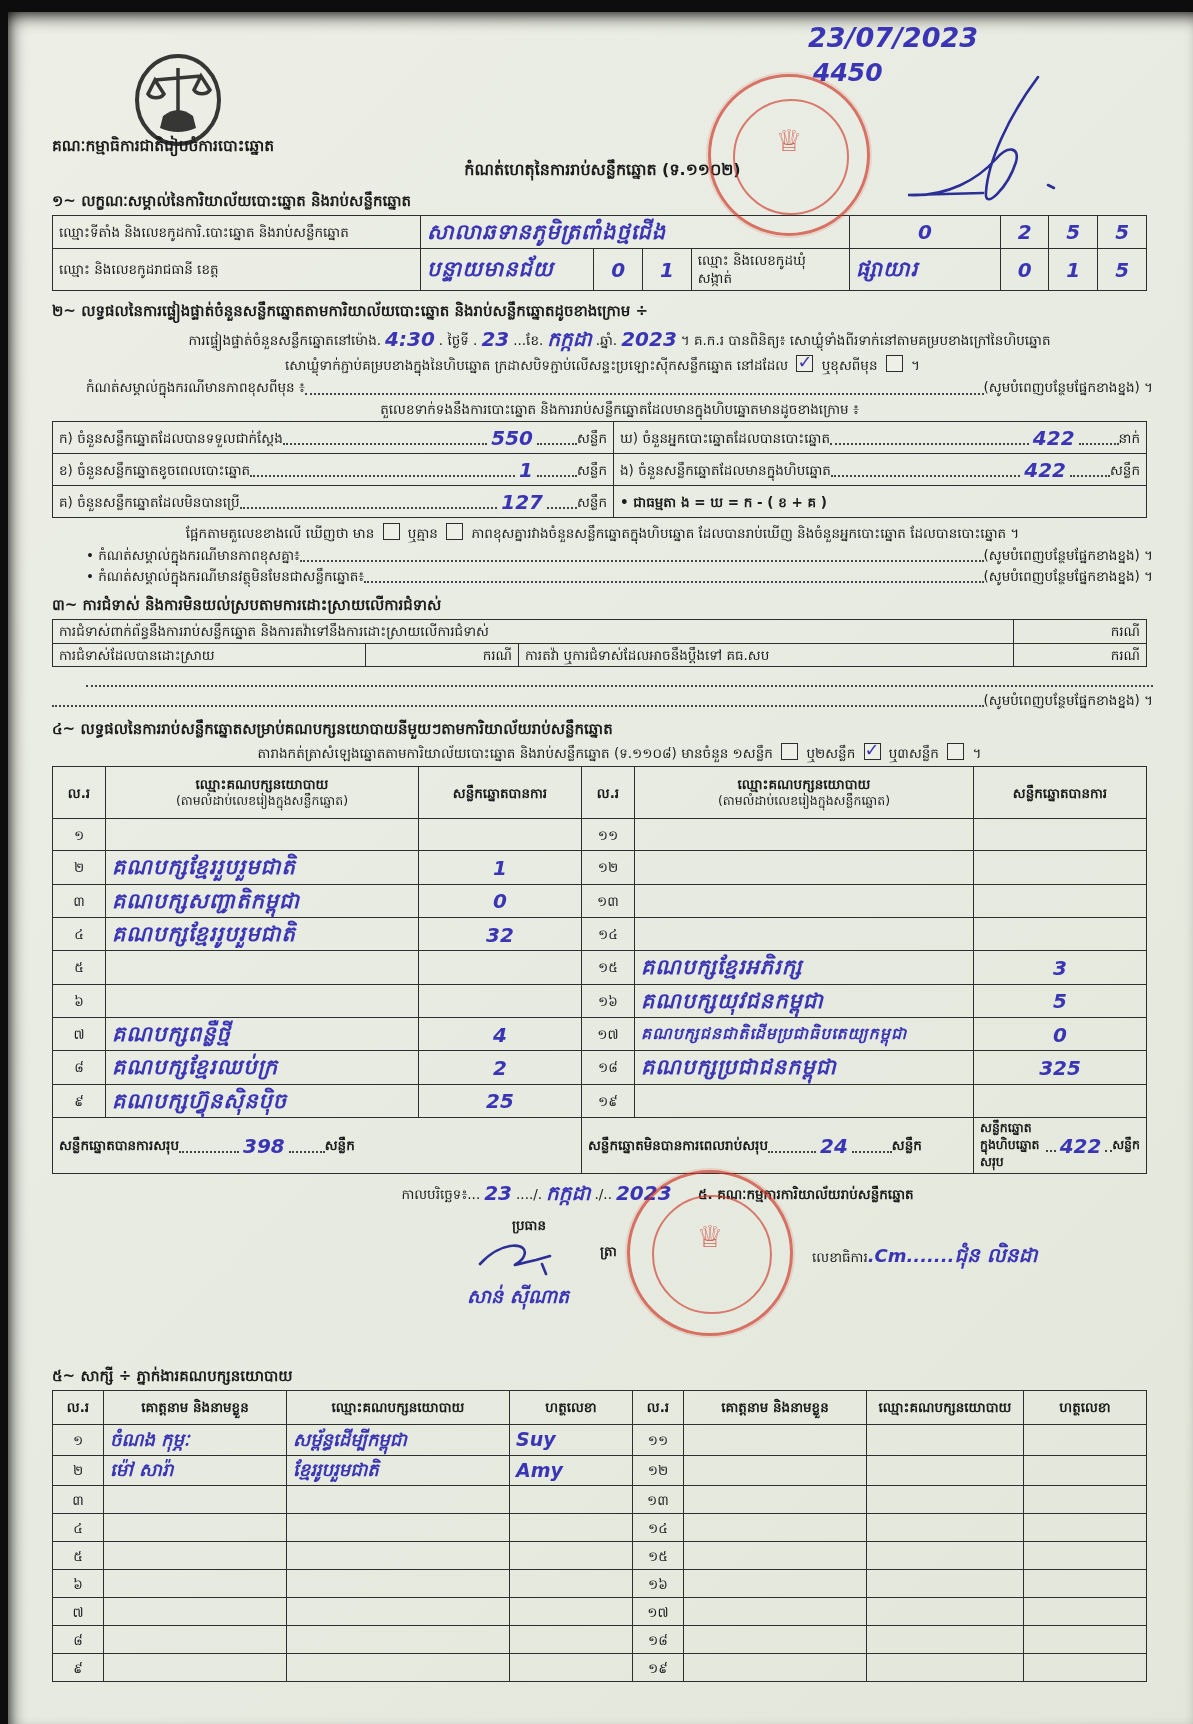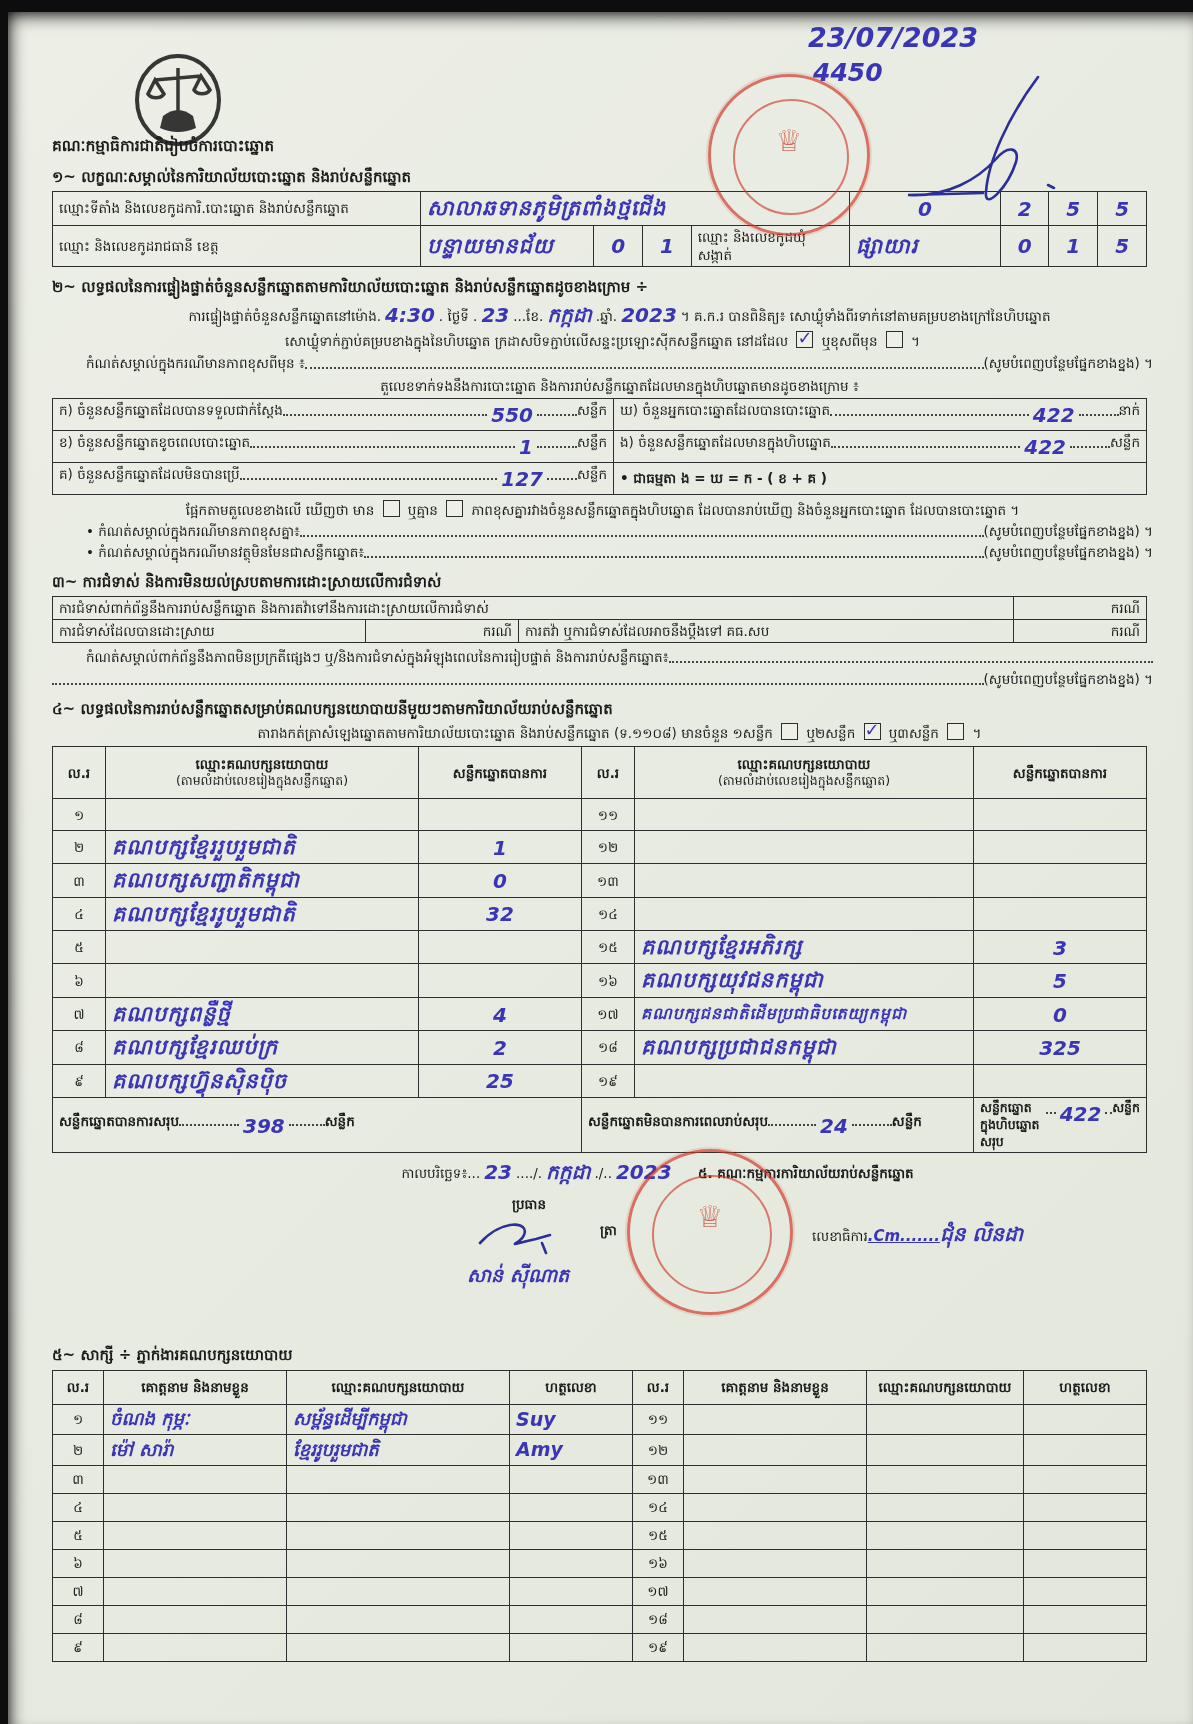--- a/index.html
+++ b/index.html
@@ -16,21 +16,21 @@
   .small{font-size:13.5px;text-align:center;}
   table{border-collapse:collapse;}
   .grid td,.grid th{border:1.6px solid #2e2e2e;font-size:13.5px;padding:2px 6px;vertical-align:middle;}
   .hw{font-style:italic;color:#3a35b5;font-weight:bold;}
   .hw-big{font-size:21px;letter-spacing:1px;}
   .hw-val{font-size:20px;padding:0 4px;position:relative;top:1px;}
   .dots{display:inline-block;border-bottom:2px dotted #444;height:0.95em;vertical-align:baseline;}
   .cb{display:inline-block;width:15px;height:15px;border:1.6px solid #2e2e2e;background:#eef0e8;
       vertical-align:-2px;position:relative;margin:0 4px;}
   .cb.checked::after{content:"✓";position:absolute;left:0px;top:-6px;font-size:18px;color:#3a35b5;font-weight:bold;}
-  .flexline{display:flex;align-items:flex-start;font-size:13.5px;}
+  .flexline{display:flex;align-items:center;font-size:13.5px;}
   .indent{margin-left:34px;}
   .stamp{position:absolute;border-radius:50%;border:3px solid rgba(205,55,40,.75);
          box-shadow:0 0 0 2px rgba(205,55,40,.15);opacity:.9;}
   .stamp .inner{position:absolute;left:14%;top:14%;width:72%;height:72%;border-radius:50%;
                 border:2px solid rgba(205,55,40,.7);}
   .stamp .core{position:absolute;left:30%;top:28%;width:40%;height:46%;
                color:rgba(200,50,35,.8);font-size:30px;text-align:center;}
   .sig-svg path{stroke:#2b2f96;stroke-width:2.6;fill:none;stroke-linecap:round;}
   .logo-svg{opacity:.88;}
   .partyrow td{height:27px;}
@@ -60,20 +60,21 @@
   </div>
 
   <svg class="logo-svg" width="90" height="92" style="position:absolute;left:125px;top:42px;">
     <ellipse cx="45" cy="46" rx="41" ry="44" fill="none" stroke="#1d1d1d" stroke-width="4"></ellipse>
     <path d="M45,14 L45,58 M22,26 L68,22 M22,26 l-7,14 a9,7 0 0 0 16,0 z M68,22 l-7,14 a9,7 0 0 0 16,0 z" stroke="#1d1d1d" stroke-width="3.5" fill="none"></path>
     <path d="M30,62 q15,-12 30,0 l3,12 q-18,8 -36,0 z" fill="#1d1d1d"></path>
   </svg>
 
   <div style="margin-top:106px;">
     <div class="org-line">គណៈកម្មាធិការជាតិរៀបចំការបោះឆ្នោត</div>
+    <div class="title-line">កំណត់ហេតុនៃការរាប់សន្លឹកឆ្នោត (ទ.១១០២)</div>
   </div>
 
   <div class="sec-head">១~ លក្ខណៈសម្គាល់នៃការិយាល័យបោះឆ្នោត និងរាប់សន្លឹកឆ្នោត</div>
   <table class="grid" style="width:1095px;">
     <tbody>
           <tr>
       <td style="width:400px;">ឈ្មោះទីតាំង និងលេខកូដការិ.បោះឆ្នោត និងរាប់សន្លឹកឆ្នោត</td>
       <td colspan="4"><span class="hw hw-big">សាលាឆទានភូមិត្រពាំងថ្មជើង</span></td>
       <td class="center" style="width:38px;"><span class="hw hw-val">0</span></td>
       <td class="center" style="width:38px;"><span class="hw hw-val">2</span></td>
@@ -196,21 +197,20 @@
     </tr>
     <tr>
       <td style="width:300px;">ការជំទាស់ដែលបានដោះស្រាយ</td>
       <td style="width:140px;text-align:right;">ករណី</td>
       <td>ការតវ៉ា ឬការជំទាស់ដែលអាចនឹងប្តឹងទៅ គធ.សប</td>
       <td style="text-align:right;">ករណី</td>
     </tr>
   </tbody>
       </table>
   <div class="flexline indent" style="margin-top:5px;">
-    <span>កំណត់សម្គាល់ពាក់ព័ន្ធនឹងភាពមិនប្រក្រតីផ្សេងៗ  ឬ/និងការជំទាស់ក្នុងអំឡុងពេលនៃការរៀបផ្ទាត់  និងការរាប់សន្លឹកឆ្នោត៖</span>
         <span class="dots" style="flex:1;"></span>
   </div>
   <div class="flexline" style="margin-top:4px;">
     <span class="dots" style="flex:1;"></span>
         <span>(សូមបំពេញបន្ថែមផ្នែកខាងខ្នង) ។</span>
   </div>
 
   <div class="sec-head">៤~ លទ្ធផលនៃការរាប់សន្លឹកឆ្នោតសម្រាប់គណបក្សនយោបាយនីមួយៗតាមការិយាល័យរាប់សន្លឹកឆ្នោត</div>
   <div class="small indent">
     <span>តារាងកត់ត្រាសំឡេងឆ្នោតតាមការិយាល័យបោះឆ្នោត និងរាប់សន្លឹកឆ្នោត (ទ.១១០៨) មានចំនួន ១សន្លឹក</span>
@@ -352,21 +352,21 @@
     <svg class="sig-svg" width="120" height="56" style="position:absolute;left:420px;top:28px;">
       <path d="M8,30 C30,6 58,8 52,22 C48,32 28,34 64,26 L78,22 M70,30 l4,10"></path>
     </svg>
     <div class="hw" style="position:absolute;left:415px;top:78px;font-size:19px;">សាន់ ស៊ីណាត</div>
     <div class="stamp" style="left:575px;top:-36px;width:160px;height:160px;">
       <div class="inner"></div>
       <div class="core">♕</div>
     </div>
     <div class="bold small" style="position:absolute;left:548px;top:36px;">ត្រា</div>
     <div style="position:absolute;left:760px;top:36px;" class="small">
-      <span>លេខាធិការ</span><span class="hw" style="font-size:15px;text-decoration:underline;">.Cm.......</span><span class="hw" style="font-size:20px;">ជុំន លិនដា</span>
+      <span>លេខាធិការ</span><span class="hw" style="font-size:18px;">.Cm.......</span><span class="hw" style="font-size:20px;">ជុំន លិនដា</span>
     </div>
   </div>
 
   <div class="sec-head">៥~ សាក្សី ÷ ភ្នាក់ងារគណបក្សនយោបាយ</div>
   <table class="grid" style="width:1095px;">
     <tbody>
           <tr style="height:34px;">
       <th style="width:38px;">ល.រ</th>
       <th style="width:170px;">គោត្តនាម និងនាមខ្លួន</th>
       <th style="width:210px;">ឈ្មោះគណបក្សនយោបាយ</th>

